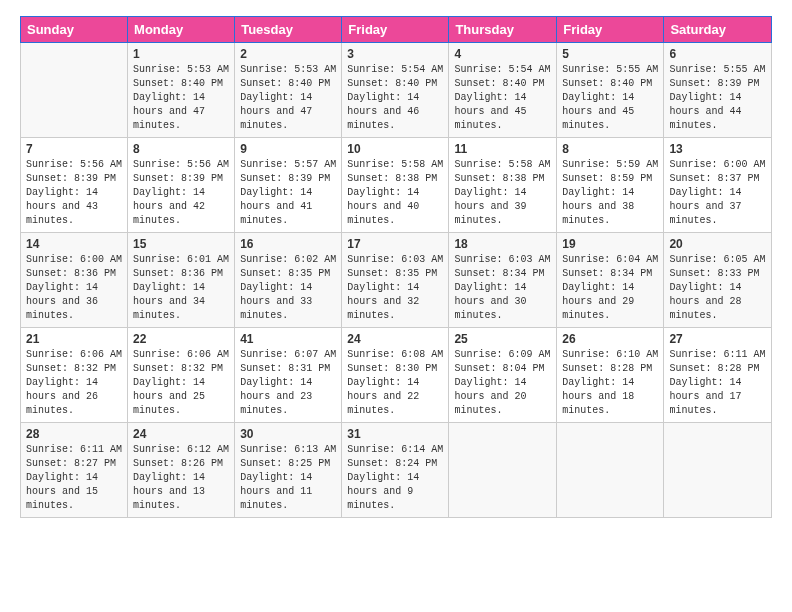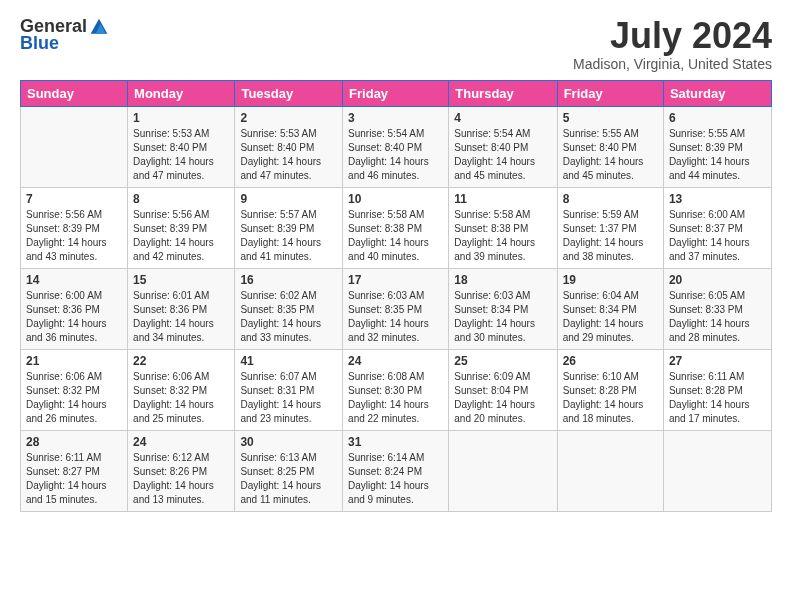--- a/index.html
+++ b/index.html
@@ -89,45 +89,30 @@
     .day-num {
       font-size: 12px;
       font-weight: bold;
       display: block;
       margin-bottom: 2px;
     }
     .day-info {
       font-size: 10px;
       line-height: 1.4;
       color: #333;
+      font-family: Liberation Mono, monospace;
     }
     .empty-cell {
       background: #f8f8f8;
     }
   </style>
 </head>
 <body>
 
 <div class="page">
-  <div class="header">
-    <div class="logo">
-      <div class="logo-text">
-        <span class="logo-general">General</span>
-        <svg class="logo-icon" viewBox="0 0 24 24" fill="#1a5fb4">
-          <polygon points="12,2 22,20 2,20" fill="#1a5fb4"></polygon>
-          <polygon points="14,8 20,20 8,20" fill="#2a8dd4"></polygon>
-        </svg>
-      </div>
-      <span class="logo-blue" style="color:#1a5fb4;font-size:18px;font-weight:bold;margin-top:-4px;">Blue</span>
-    </div>
-    <div class="title-section">
-      <div class="month-title">July 2024</div>
-      <div class="location">Madison, Virginia, United States</div>
-    </div>
-  </div>
 
   <table class="calendar">
     <thead>
       <tr>
       <th>Sunday</th>
           <th>Monday</th>
           <th>Tuesday</th>
           <th>Friday</th>
           <th>Thursday</th>
           <th>Friday</th>
@@ -212,21 +197,21 @@
           <td>
             <span class="day-num">11</span>
             <div class="day-info">Sunrise: 5:58 AM
 Sunset: 8:38 PM
 Daylight: 14 hours
 and 39 minutes.</div>
           </td>
           <td>
             <span class="day-num">8</span>
             <div class="day-info">Sunrise: 5:59 AM
-Sunset: 1:37 PM
+Sunset: 8:59 PM
 Daylight: 14 hours
 and 38 minutes.</div>
           </td>
           <td>
             <span class="day-num">13</span>
             <div class="day-info">Sunrise: 6:00 AM
 Sunset: 8:37 PM
 Daylight: 14 hours
 and 37 minutes.</div>
           </td>

